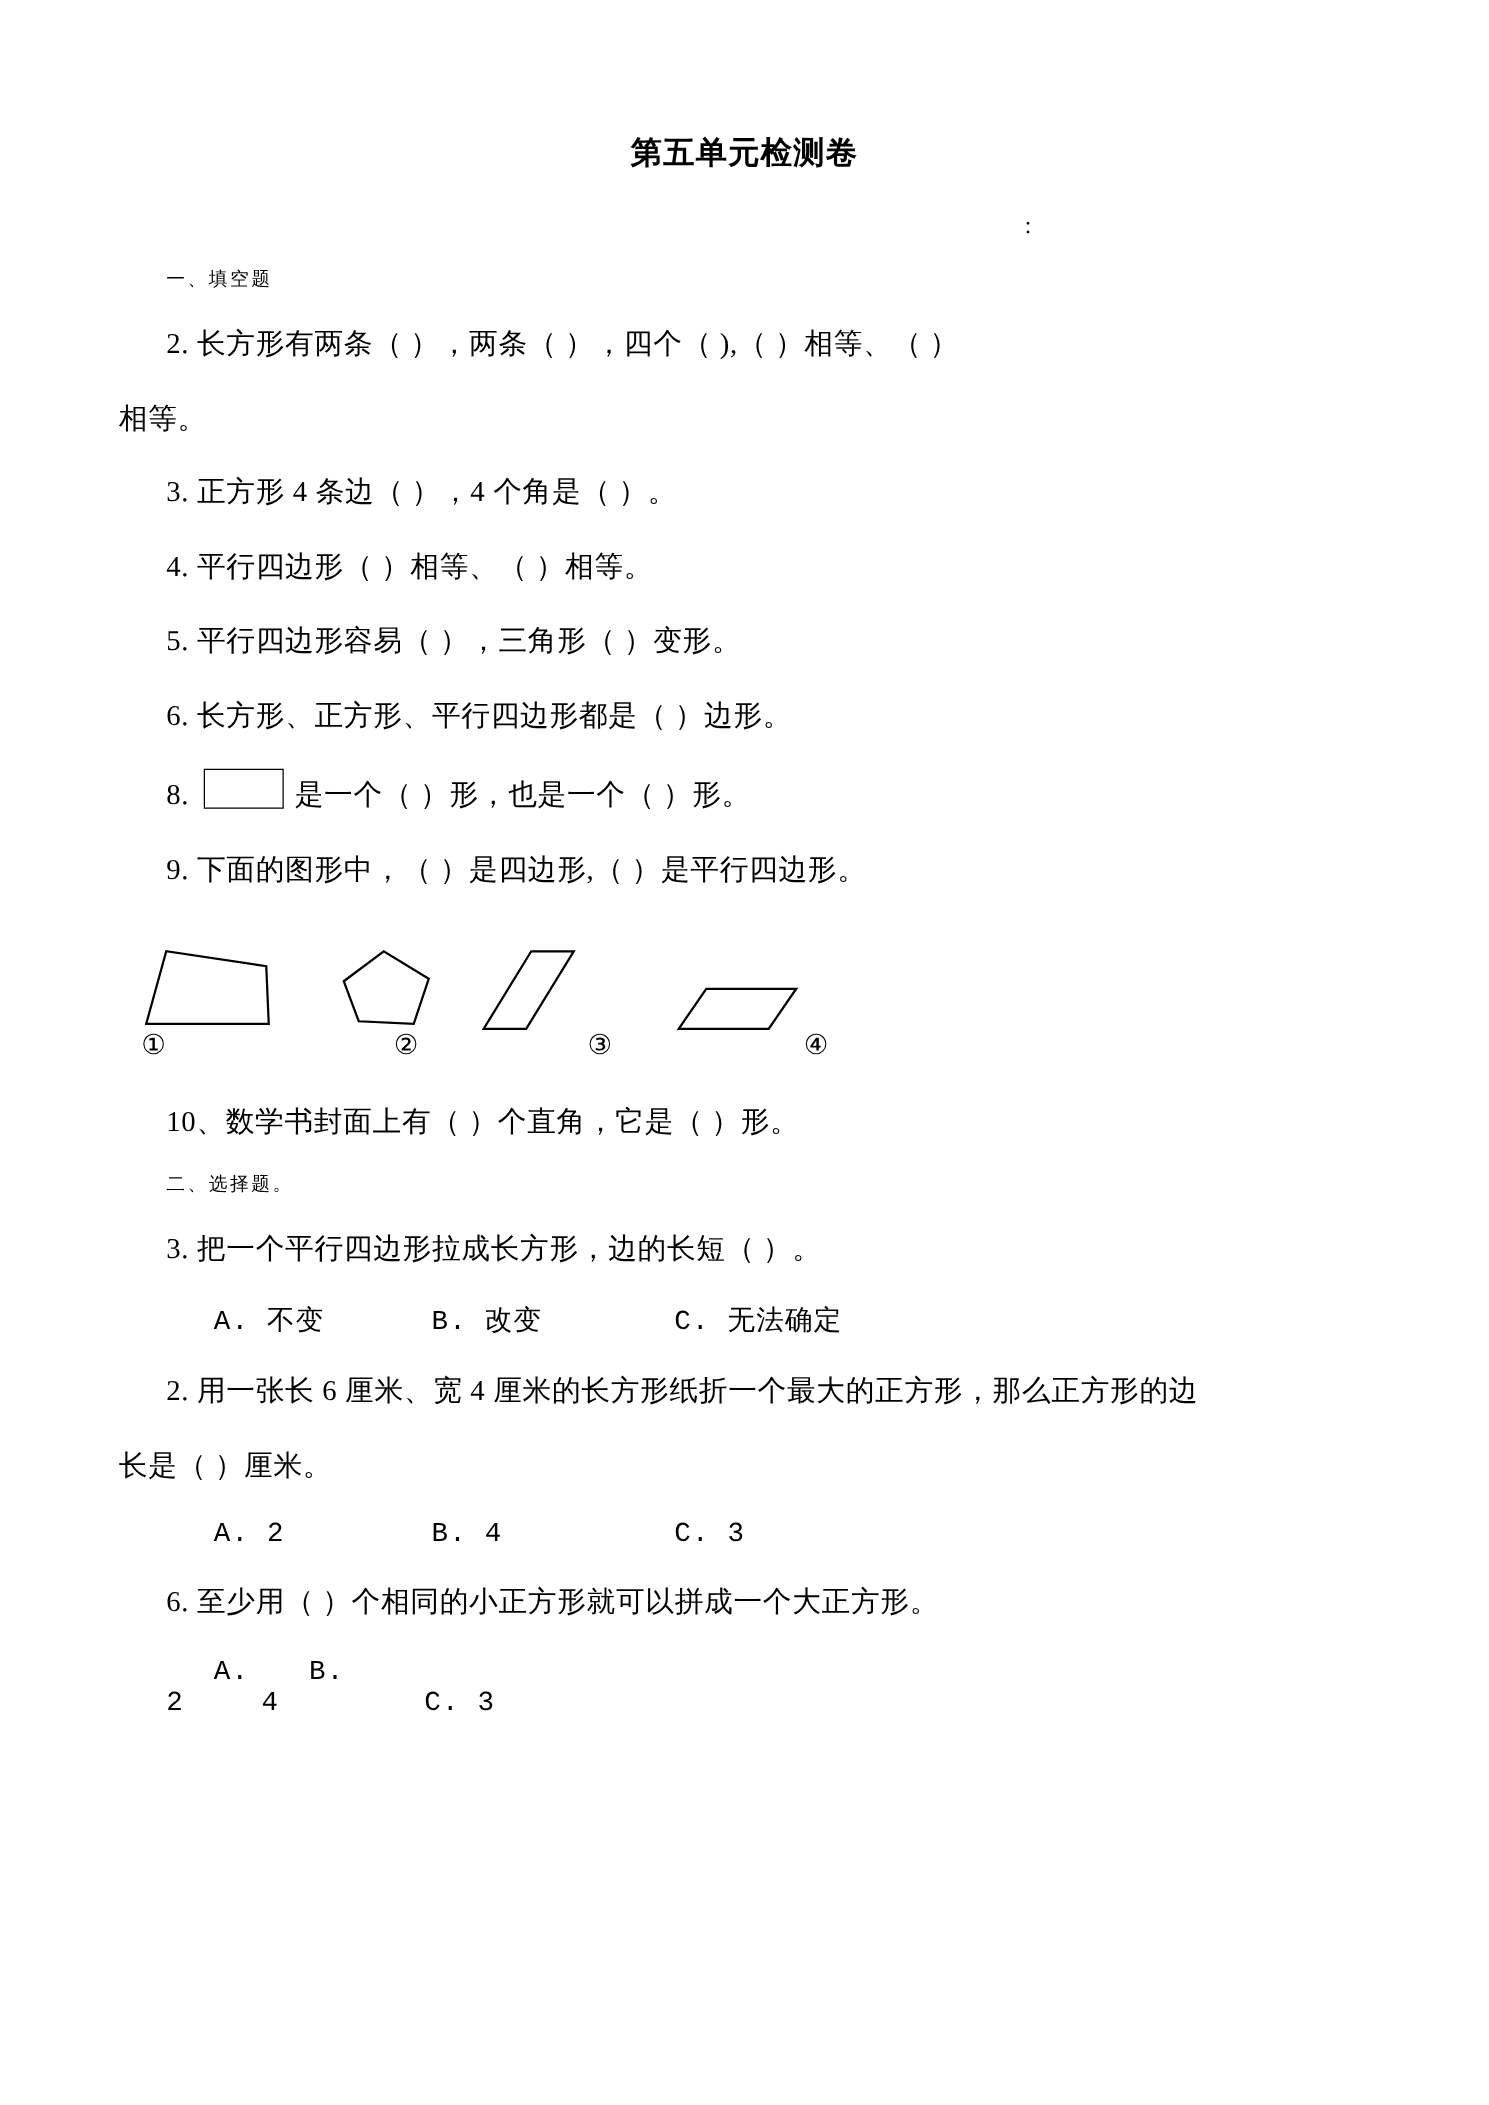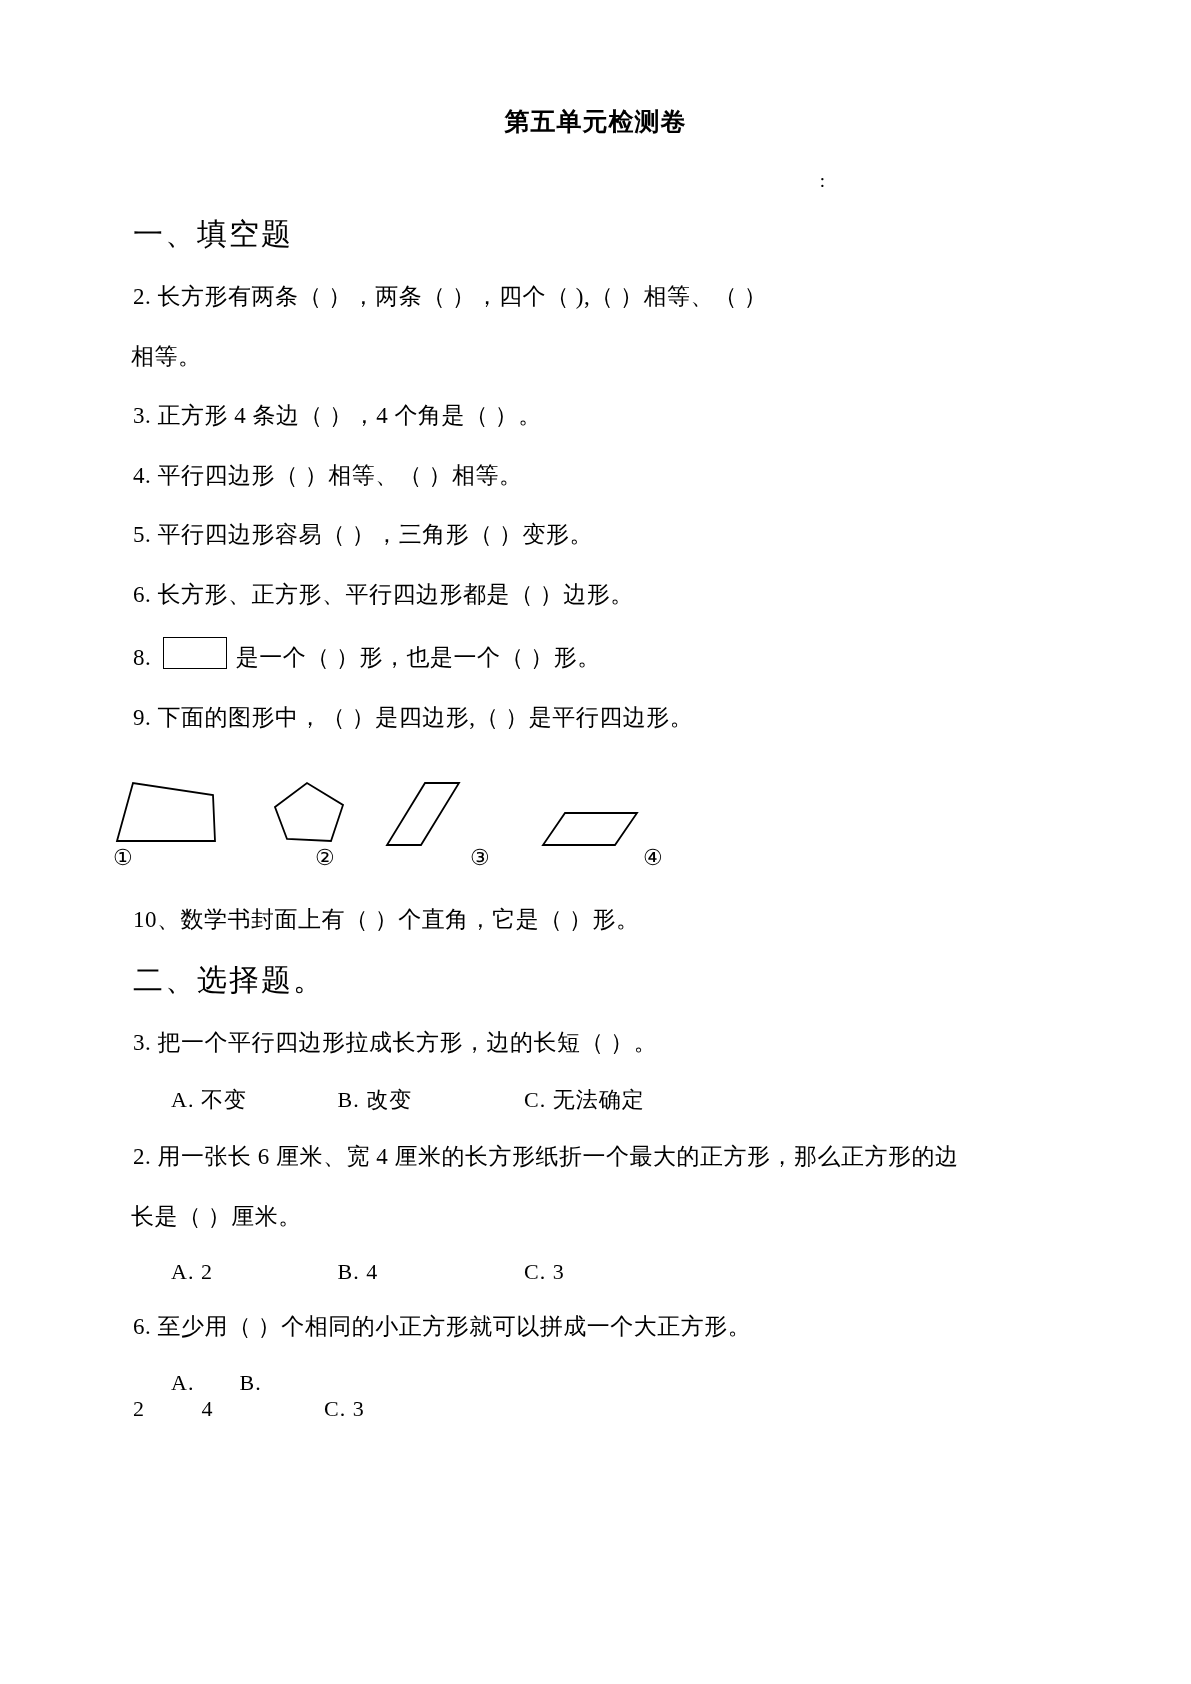--- a/index.html
+++ b/index.html
@@ -31,41 +31,41 @@
     font-family: "Liberation Sans", "DejaVu Sans", sans-serif;
   }
   .colon-row {
     text-align: right;
     font-size: 19px;
     padding-top: 32px;
     padding-right: 270px;
     letter-spacing: 1px;
   }
   .section-head {
-    font-size: 30px;
+    font-size: 15px;
     margin-top: 22px;
     text-indent: 38px;
     letter-spacing: 2px;
   }
   .q {
     font-size: 23px;
     margin-top: 25px;
     text-indent: 38px;
     letter-spacing: 0.5px;
     line-height: 1.5;
   }
   .q.cont {
     text-indent: 0;
-    margin-left: 36px;
   }
   .opts {
     font-size: 22px;
     margin-top: 25px;
     text-indent: 38px;
     letter-spacing: 1px;
+    font-family: Liberation Mono, monospace;
   }
   .opts span.o {
     display: inline-block;
   }
   .rect-glyph {
     display: inline-block;
     width: 62px;
     height: 30px;
     border: 1.6px solid #000;
     vertical-align: -4px;

